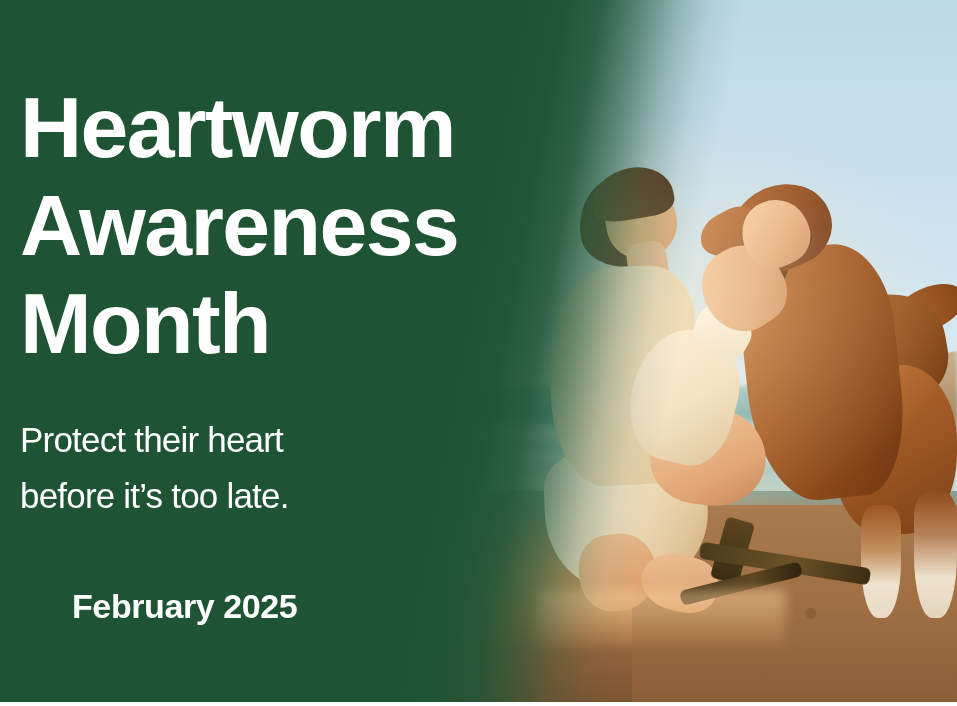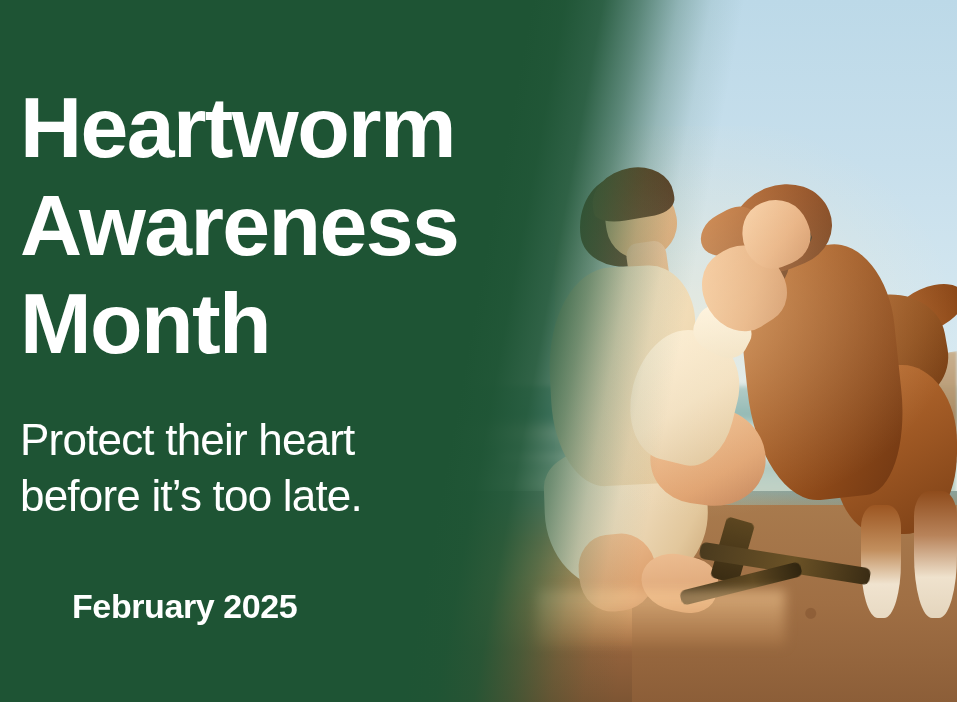--- a/index.html
+++ b/index.html
@@ -284,21 +284,21 @@
     letter-spacing:-1.6px;
     white-space:pre-line;
   }
   .subhead{
     position:absolute;
     left:20px; top:412px;
     width:470px;
     color:#ffffff;
     font-family:"Liberation Sans", sans-serif;
     font-weight:400;
-    font-size:44px;
+    font-size:35px;
     line-height:56px;
     letter-spacing:-0.8px;
     white-space:pre-line;
   }
   .datestamp{
     position:absolute;
     left:72px; top:586px;
     color:#ffffff;
     font-family:"Liberation Sans", sans-serif;
     font-weight:700;

